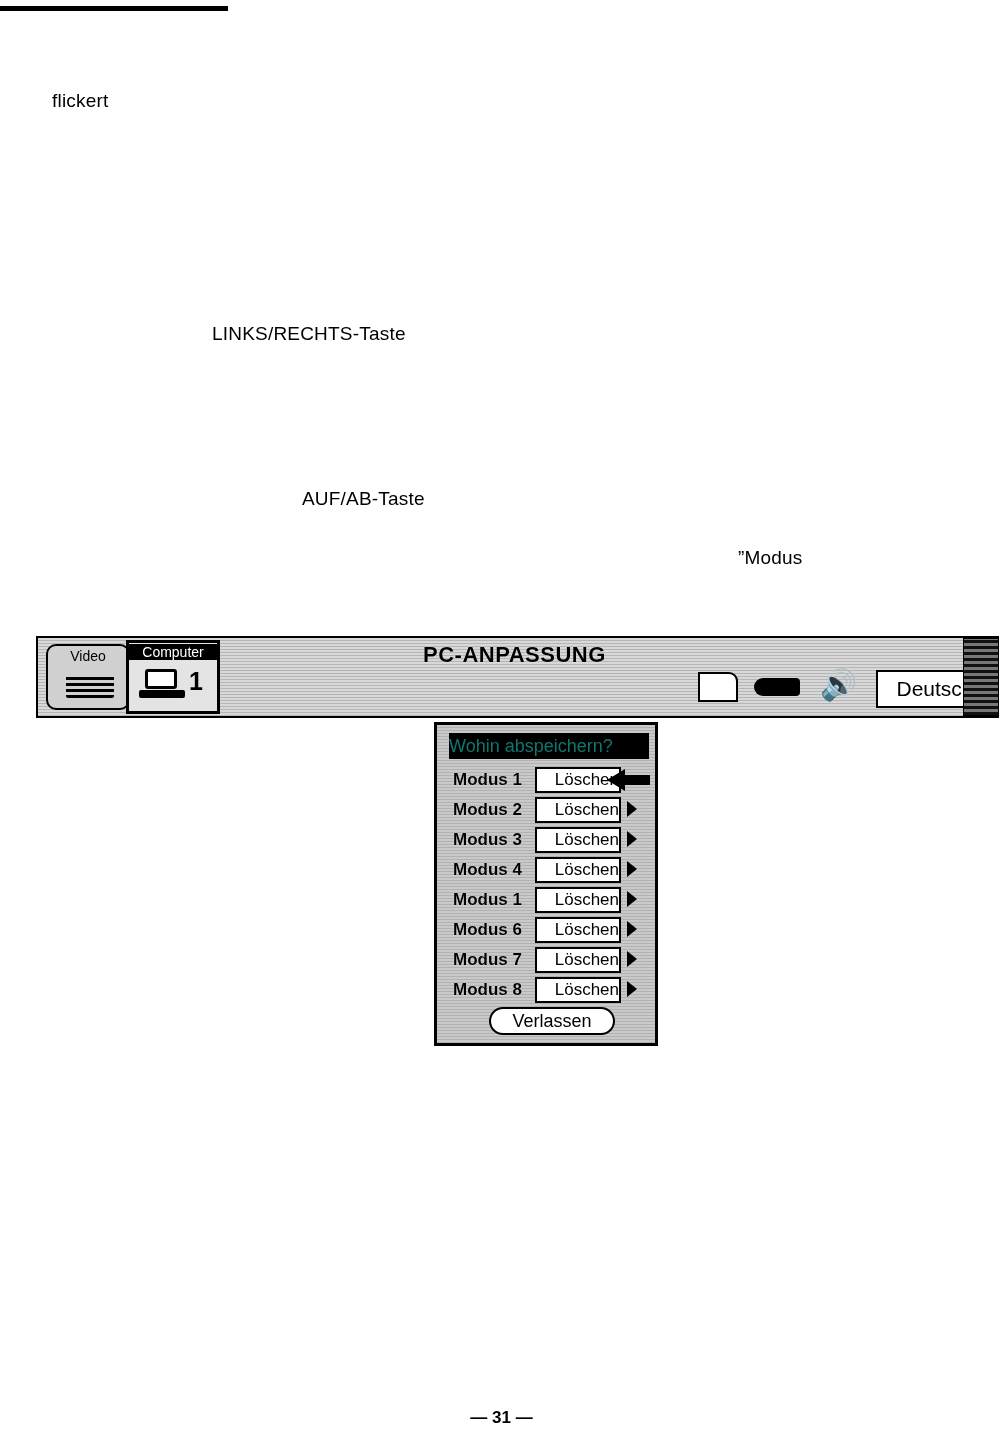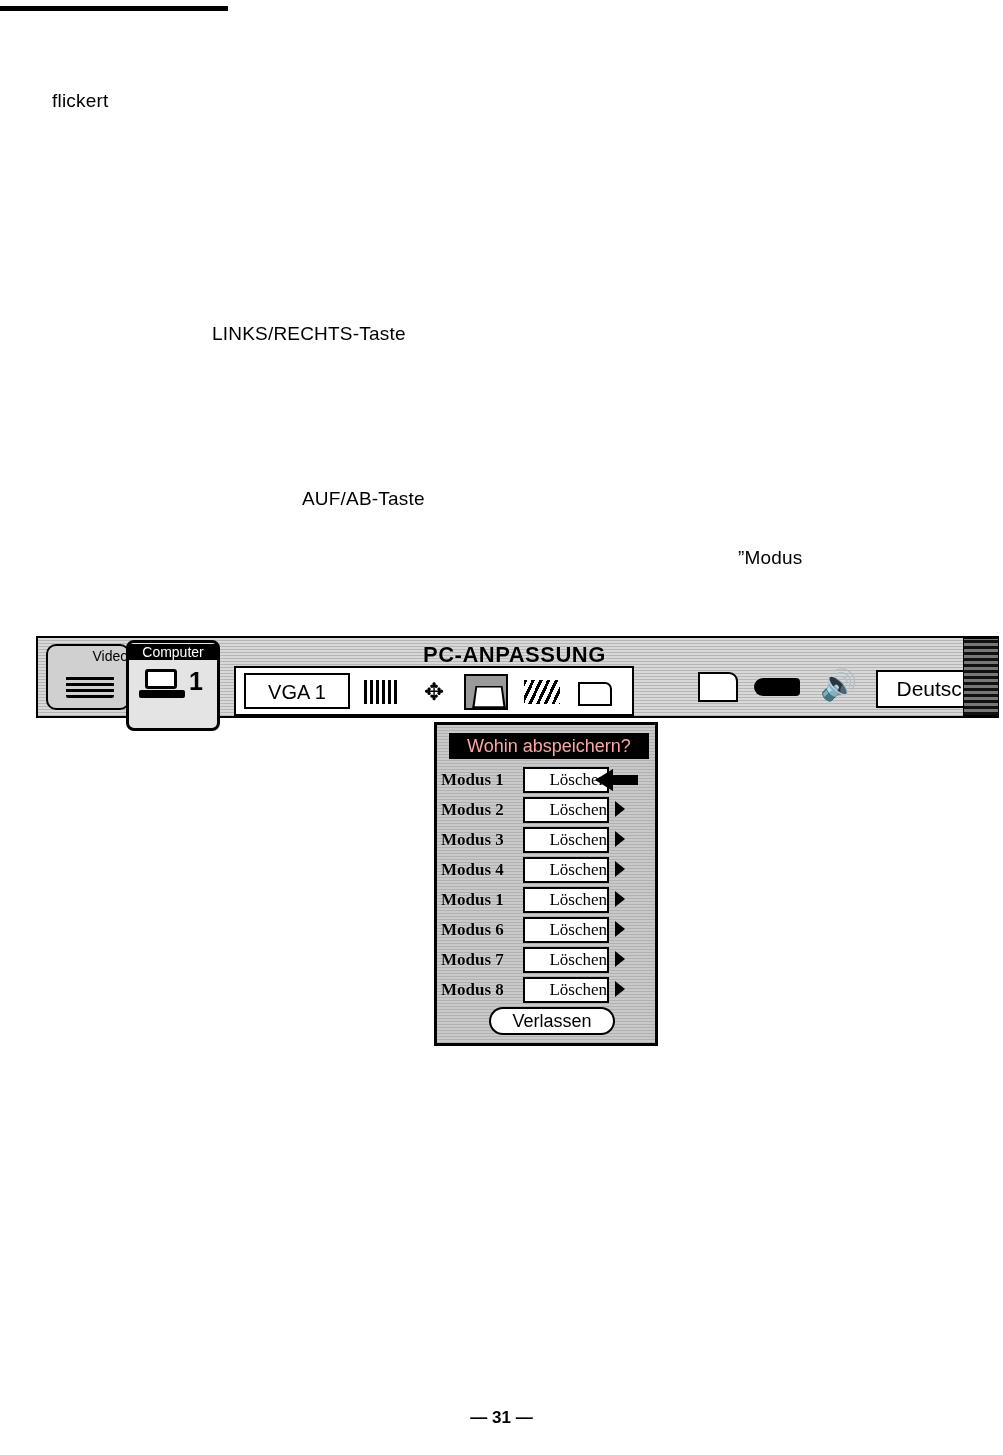--- a/index.html
+++ b/index.html
@@ -72,43 +72,43 @@
     background: #d0d0d0;
     border: 2px solid #000000;
     border-radius: 10px;
     box-sizing: border-box;
   }
   .chip-video .lab {
     position: absolute;
     top: 2px;
     left: 0;
     width: 100%;
-    text-align: right;
+    text-align: center;
     font-size: 14px;
   }
   .chip-video .glyph {
     position: absolute;
     left: 18px;
     top: 28px;
     width: 48px;
     height: 24px;
     background:
       repeating-linear-gradient(0deg, #000 0px, #000 3px, #d0d0d0 3px, #d0d0d0 6px);
     border-radius: 2px;
   }
 
   .chip-computer {
     position: absolute;
     left: 88px;
     top: 2px;
     width: 94px;
-    height: 91px;
+    height: 74px;
     background: #e4e4e4;
     border: 3px solid #000000;
-    border-radius: 8px;
+    border-radius: 0;
     box-sizing: border-box;
   }
   .chip-computer .lab {
     position: absolute;
     top: 1px;
     left: 0;
     width: 100%;
     text-align: center;
     font-size: 14px;
     background: #000;
@@ -287,31 +287,29 @@
     background-image:
       repeating-linear-gradient(0deg, rgba(0,0,0,0.12) 0px, rgba(0,0,0,0.12) 1px, transparent 1px, transparent 3px);
   }
   .popup-title {
     position: absolute;
     left: 12px;
     top: 8px;
     width: 200px;
     height: 26px;
     background: #000000;
-    color: #fca5a5;
+    color: #0f766e;
     font-size: 18px;
     line-height: 26px;
-    text-align: center;
   }
   .mode-row {
     position: absolute;
-    left: 0;
+    left: 12px;
     width: 212px;
     height: 29px;
-    font-family: Liberation Serif, serif;
   }
   .mode-label {
     position: absolute;
     left: 4px;
     top: 3px;
     width: 80px;
     font-size: 17px;
     font-weight: bold;
     text-shadow: 0 0 1px #ffffff;
   }
@@ -406,38 +404,20 @@
 
   <div class="chip-computer">
     <div class="lab">Computer</div>
     <div class="laptop">
       <div class="screen"></div>
       <div class="base"></div>
     </div>
     <div class="num">1</div>
   </div>
 
-  <div class="fn-group">
-    <div class="vga-box">VGA 1</div>
-    <div class="fn-icon ic-tracking">
-      <div class="bar-glyph"></div>
-    </div>
-    <div class="fn-icon ic-position">
-      <div class="arrows-glyph">✥</div>
-    </div>
-    <div class="fn-icon ic-keystone sel">
-      <div class="trapz-glyph"></div>
-    </div>
-    <div class="fn-icon ic-noise">
-      <div class="zig-glyph"></div>
-    </div>
-    <div class="fn-icon ic-shape">
-      <div class="flag-glyph"></div>
-    </div>
-  </div>
 
   <div class="r-icon r-flag"></div>
   <div class="r-icon r-lamp"></div>
   <div class="r-icon r-speaker">🔊</div>
 
   <div class="lang-box">Deutsch</div>
   <div class="right-block"></div>
 </div>
 
 <div class="popup">

